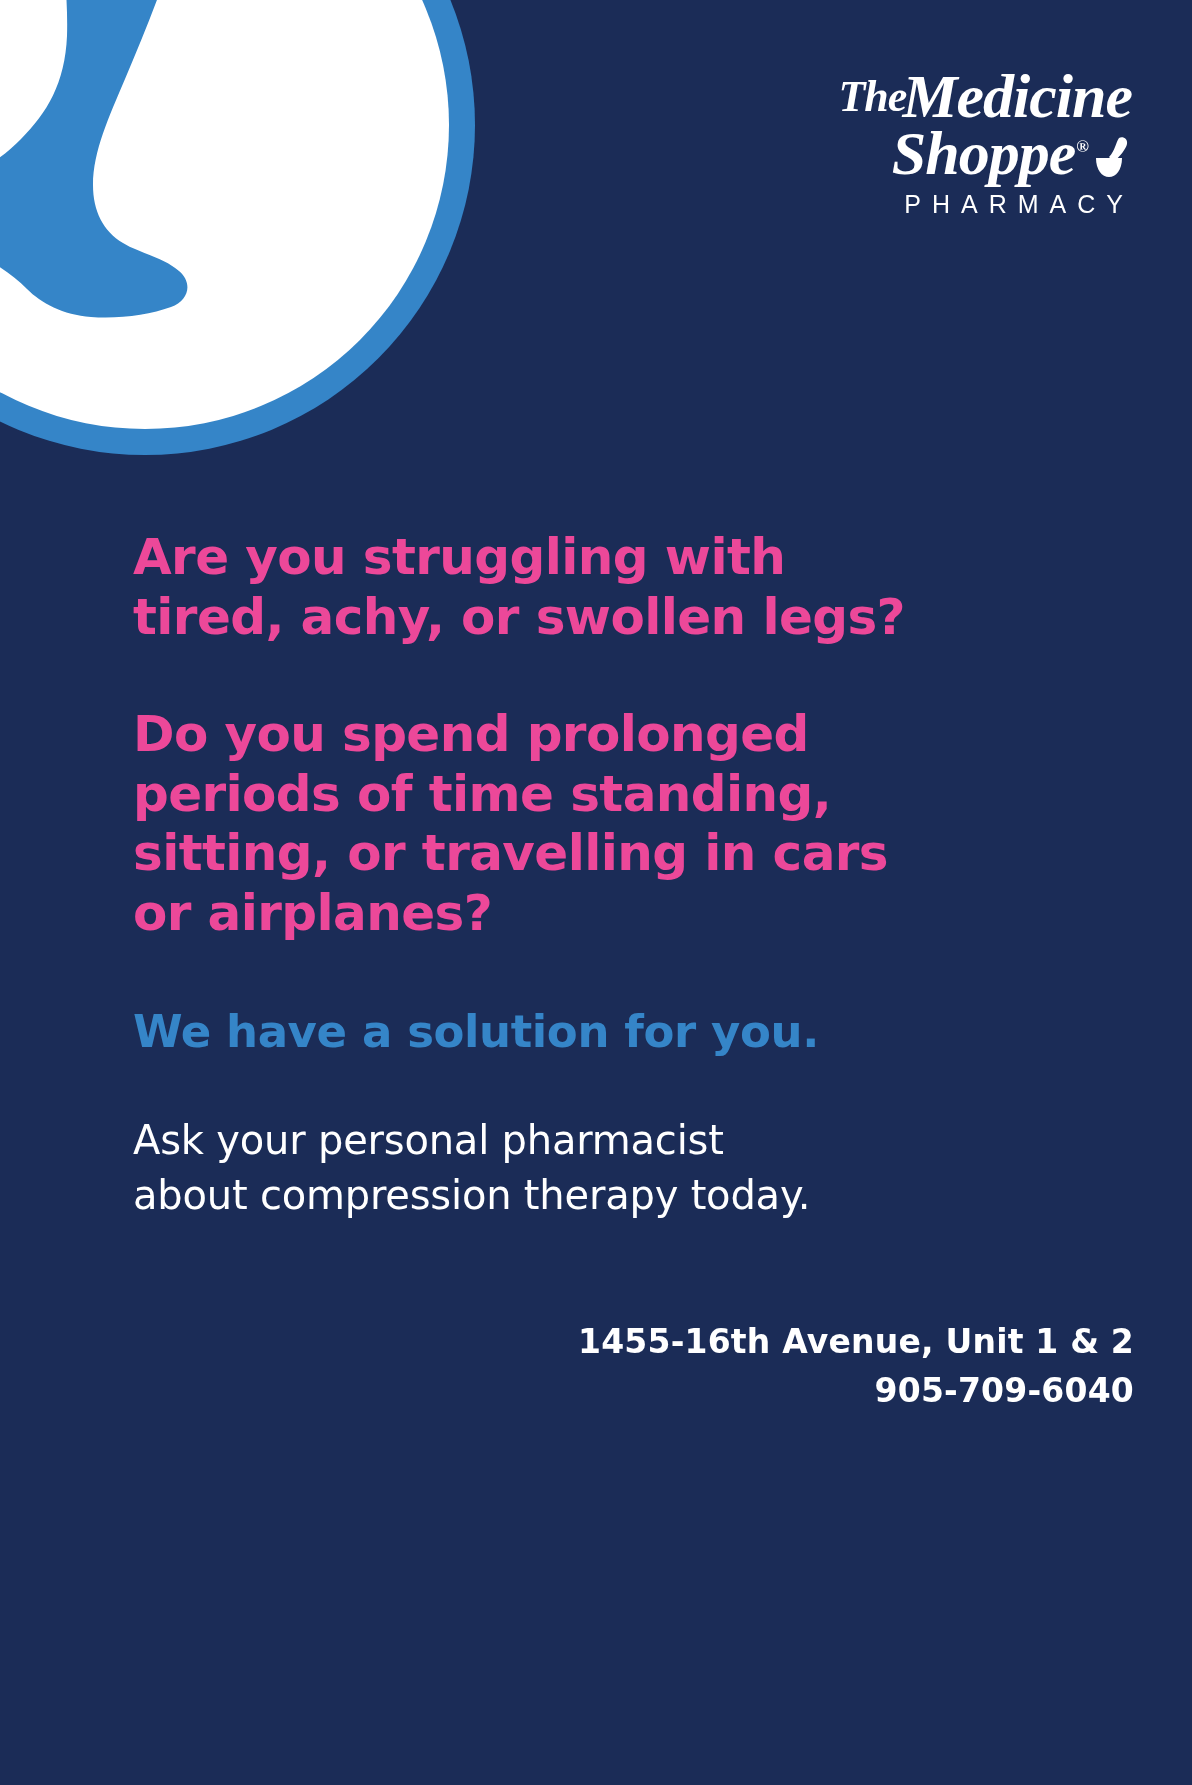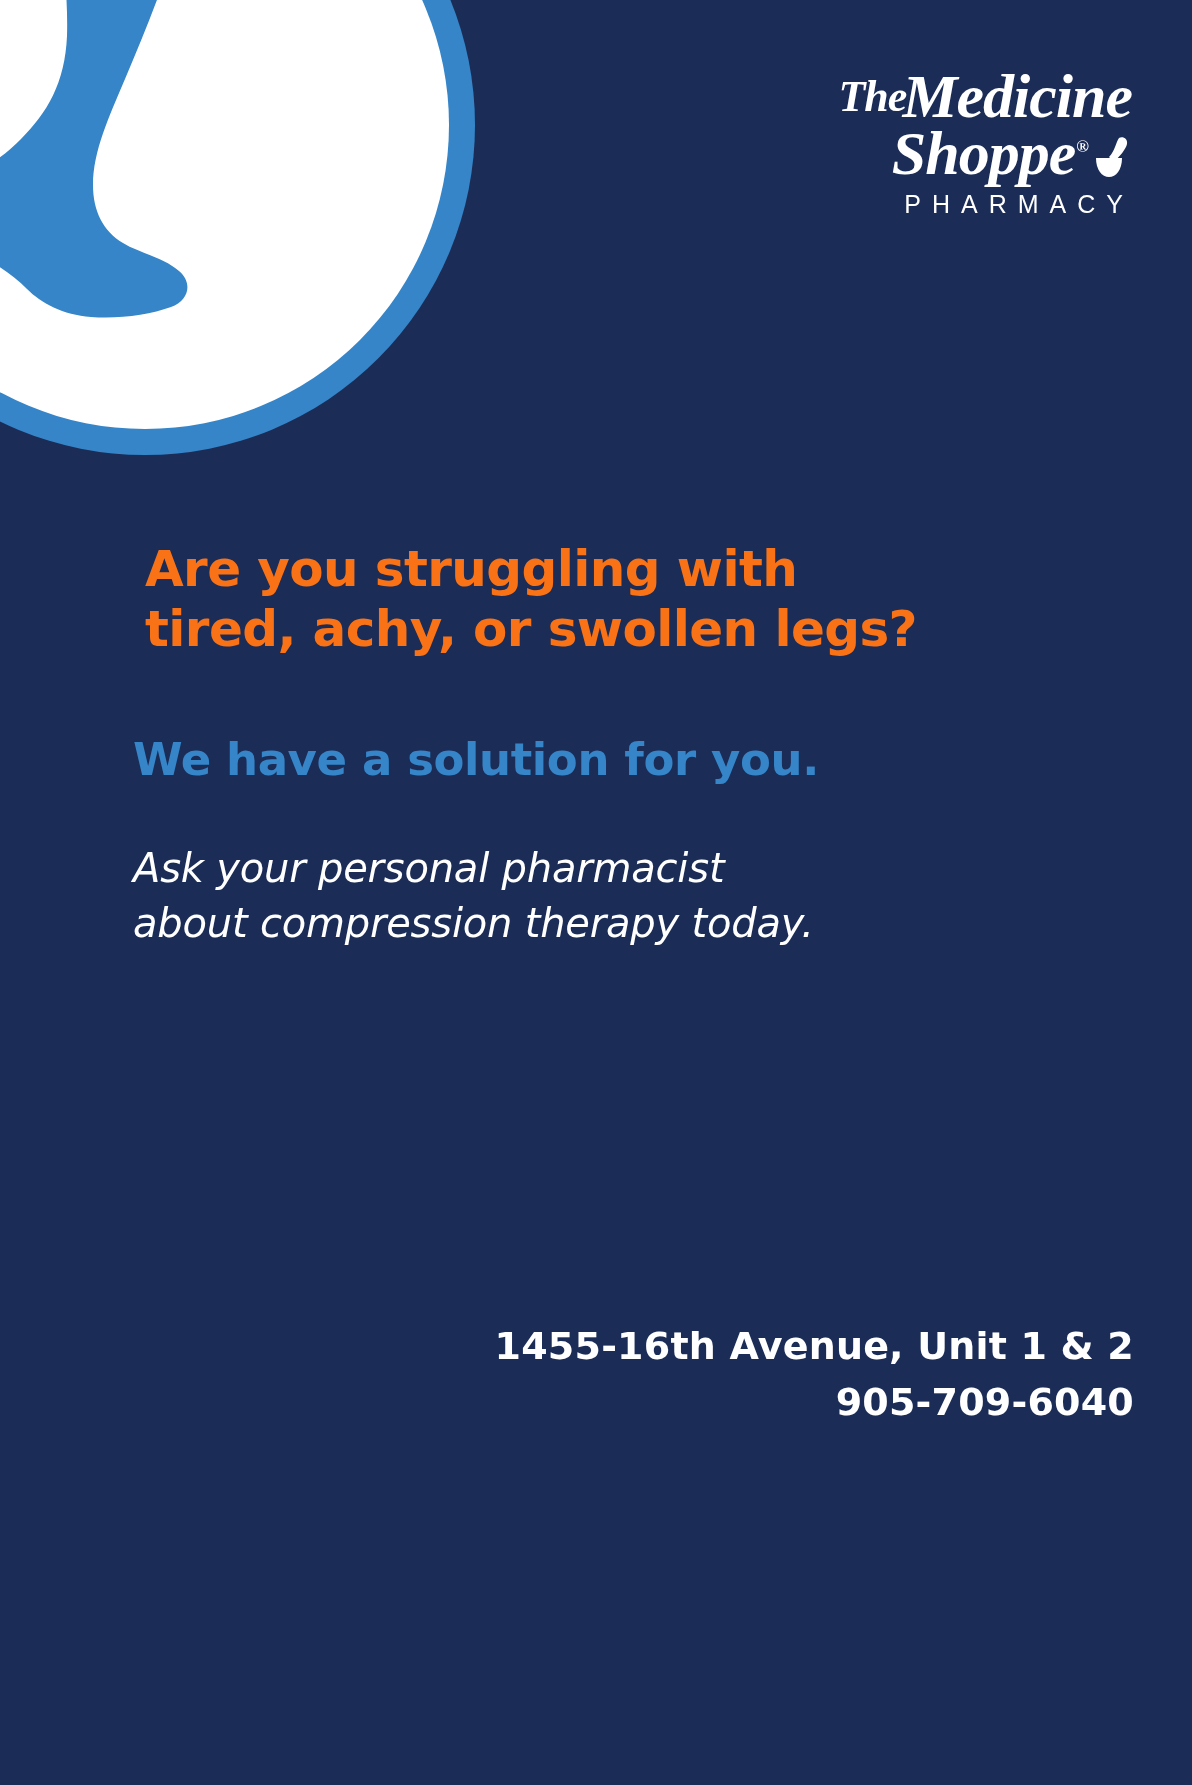--- a/index.html
+++ b/index.html
@@ -123,27 +123,27 @@
 
   
   .content {
     position: absolute;
     left: 133px;
     top: 528px;
     width: 930px;
   }
 
   .headline {
-    color: #f97316;
+    color: #ec4899;
     font-family: "DejaVu Sans", sans-serif;
     font-weight: bold;
     font-size: 50px;
     line-height: 1.19;
     letter-spacing: -0.6px;
-    margin: 12px;
+    margin: 0;
     white-space: pre-line;
   }
   .headline.block-2 {
     margin-top: 58px;
   }
 
   .accent-line {
     color: #3585c8;
     font-family: "DejaVu Sans", sans-serif;
     font-weight: bold;
@@ -156,34 +156,33 @@
   .body-copy {
     color: #ffffff;
     font-family: "DejaVu Sans", sans-serif;
     font-weight: normal;
     font-size: 40px;
     line-height: 1.37;
     letter-spacing: -0.2px;
     margin: 0;
     padding-top: 55px;
     white-space: pre-line;
-    font-style: italic;
   }
 
   
   .address {
     position: absolute;
     right: 58px;
     top: 1318px;
     width: 700px;
     text-align: right;
     color: #ffffff;
     font-family: "DejaVu Sans", sans-serif;
     font-weight: bold;
-    font-size: 38px;
+    font-size: 33px;
     line-height: 1.48;
     letter-spacing: 0.2px;
   }
   .address div { display: block; }
 </style>
 </head>
 <body>
 
 <div class="poster">
 
@@ -218,20 +217,24 @@
         <path d="M27 2 C 31 0, 36 3, 35 8 C 34 13, 28 20, 22 26 L 17 21 C 23 15, 24 6, 27 2 Z" fill="#ffffff"></path>
         <path d="M4 22 L 30 22 C 30 34, 24 41, 17 41 C 10 41, 4 34, 4 22 Z" fill="#ffffff"></path>
       </svg>
     </span>
     <span class="logo-pharmacy">PHARMACY</span>
   </div>
 
   <div class="content">
     <p class="headline block-1">Are you struggling with
 tired, achy, or swollen legs?</p>
+    <p class="headline block-2">Do you spend prolonged
+periods of time standing,
+sitting, or travelling in cars
+or airplanes?</p>
     <p class="accent-line">We have a solution for you.</p>
     <p class="body-copy">Ask your personal pharmacist
 about compression therapy today.</p>
   </div>
 
   <div class="address">
     <div>1455-16th Avenue, Unit 1 &amp; 2</div>
     <div>905-709-6040</div>
   </div>
 

